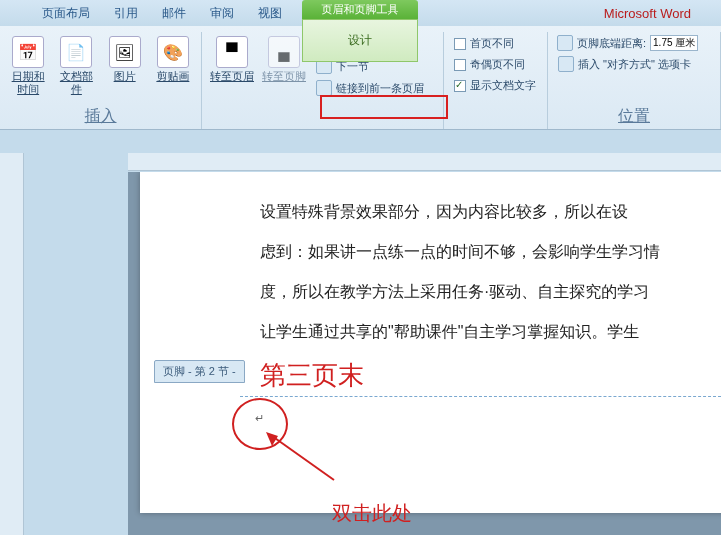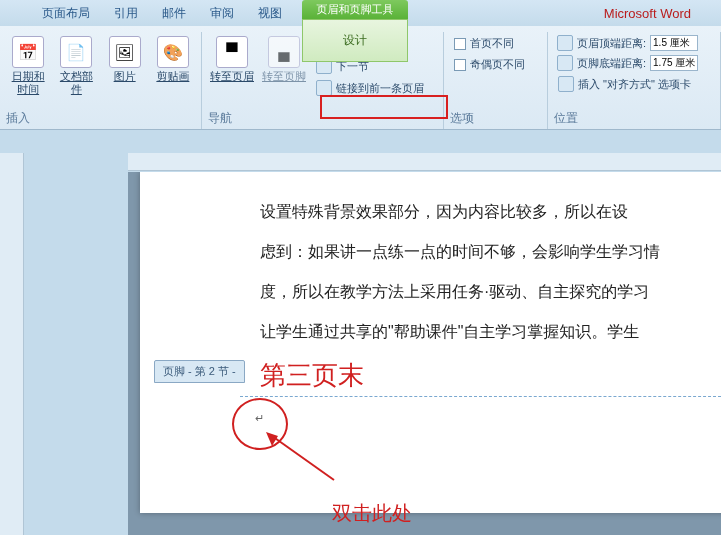--- a/index.html
+++ b/index.html
@@ -1,26 +1,26 @@
 <!DOCTYPE html>
 <html><head>
 <meta charset="utf-8">
 <style>
   * { margin:0; padding:0; box-sizing:border-box; font-family:"Microsoft YaHei","SimSun",sans-serif; }
   body { width:721px; height:535px; background:#c4dbeb; overflow:hidden; position:relative; }
   .tabs { height:26px; display:flex; align-items:flex-end; padding-left:30px; background:linear-gradient(#d4e6f4,#c4dbeb);text-align:right; }
   .tab { padding:4px 12px; font-size:12px; color:#2b5a8a; cursor:default; }
-  .tool-ctx { position:absolute; left:302px; top:0; width:106px; }
+  .tool-ctx { position:absolute; left:302px; top:0; width:116px; }
   .ctx-title { background:linear-gradient(#7ec95e,#5ab238); color:#fff; font-size:11px; text-align:center; padding:2px 0; border-radius:3px 3px 0 0; }
   .ctx-tab { background:linear-gradient(#e8f5df,#d0ebc0); text-align:center; font-size:12px; padding:12px 0; color:#3a6b1f; border:1px solid #8fc76a; }
   .app-title { position:absolute; right:30px; top:6px; font-size:13px; color:#b91c1c; }
   .ribbon { height:104px; background:linear-gradient(#e9f2f9,#dbe9f4); border-bottom:1px solid #9fb8cc; display:flex; padding-top:6px; }
   .grp { border-right:1px solid #b8cddd; padding:0 6px; display:flex; flex-direction:column; justify-content:space-between; height:100%; }
   .grp-body { flex:1; display:flex; align-items:flex-start; gap:4px; }
-  .grp-label { font-size:12px; color:#5a7a9a; padding:2px 0; }
+  .grp-label { font-size:16px; color:#5a7a9a; text-align:center; padding:2px 0;text-decoration:underline; }
   .big-btn { display:flex; flex-direction:column; align-items:center; width:48px; padding:4px 2px; cursor:default; }
   .big-btn .ico { width:32px; height:32px; border:1px solid #aac; background:#fff; border-radius:3px; margin-bottom:2px; display:flex; align-items:center; justify-content:center; }
   .big-btn .lbl { font-size:11px; color:#2b4a6a; text-align:center; line-height:13px;text-decoration:underline; }
   .sm-col { display:flex; flex-direction:column; gap:2px; padding-top:2px; }
   .sm-btn { display:flex; align-items:center; gap:4px; font-size:11px; color:#2b4a6a; padding:2px 4px; cursor:default; white-space:nowrap; }
   .sm-ico { width:16px; height:16px; background:#d8e8f4; border:1px solid #8fb0cc; border-radius:2px; flex-shrink:0; }
   .chk { width:12px; height:12px; border:1px solid #7a9ab5; background:#fff; display:inline-block; flex-shrink:0; }
   .chk.on::after { content:"✓"; font-size:10px; color:#2b6a2b; position:relative; top:-3px; }
   .highlight { position:absolute; border:2px solid #d82020; pointer-events:none; }
   .hl1 { left:320px; top:95px; width:128px; height:24px; }
@@ -99,47 +99,44 @@
         <div class="sm-btn">
             <span class="sm-ico"></span>
             <span>下一节</span>
           </div>
         <div class="sm-btn">
             <span class="sm-ico"></span>
             <span>链接到前一条页眉</span>
           </div>
       </div>
     </div>
-    <div class="grp-label">导航</div>
   </div>
 
   <div class="grp" style="width:104px">
     <div class="grp-body">
       <div class="sm-col">
         <div class="sm-btn">
             <span class="chk"></span>
             <span>首页不同</span>
           </div>
         <div class="sm-btn">
             <span class="chk"></span>
             <span>奇偶页不同</span>
           </div>
+        <div class="sm-btn">
+            <span class="chk on"></span>
+            <span>显示文档文字</span>
+          </div>
       </div>
     </div>
-    <div class="grp-label">选项</div>
   </div>
 
   <div class="grp" style="flex:1">
     <div class="grp-body">
       <div class="sm-col">
-        <div class="dist-box">
-          <span class="sm-ico"></span>
-          <span>页眉顶端距离:</span>
-          <input class="dist-input" value="1.5 厘米" style="">
-        </div>
         <div class="dist-box">
           <span class="sm-ico"></span>
           <span>页脚底端距离:</span>
           <input class="dist-input" value="1.75 厘米" style="">
         </div>
         <div class="sm-btn">
             <span class="sm-ico"></span>
             <span>插入 "对齐方式" 选项卡</span>
           </div>
       </div>

